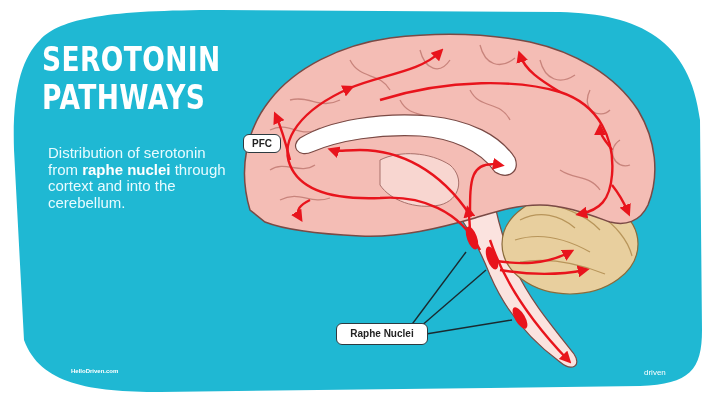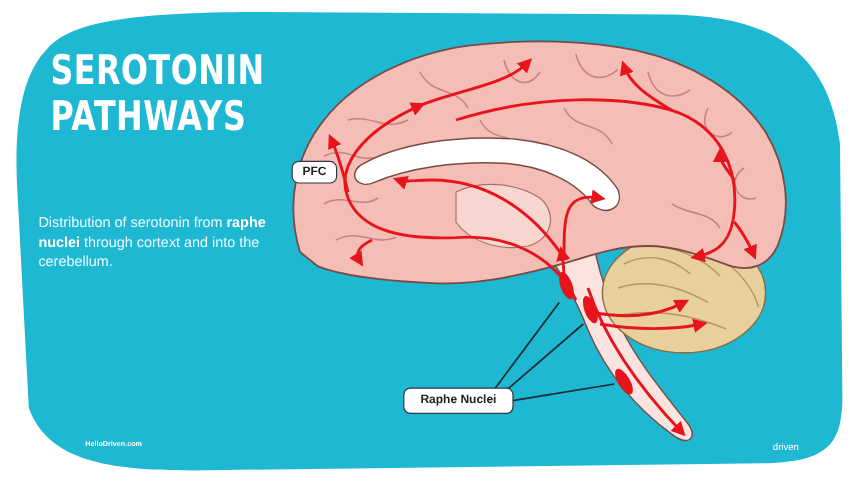--- a/index.html
+++ b/index.html
@@ -1,21 +1,21 @@
 <!DOCTYPE html>
 <html><head>
 <meta charset="utf-8">
 <style>
   html,body{margin:0;padding:0;background:#ffffff;}
   body{width:720px;height:404px;position:relative;overflow:hidden;font-family:"Liberation Sans",sans-serif;}
   .stage{position:absolute;left:0;top:0;width:720px;height:404px;}
   .bg-blob{position:absolute;left:0;top:0;}
   .title{position:absolute;left:42px;top:40px;color:#ffffff;font-family:"DejaVu Sans",sans-serif;font-weight:bold;font-size:34px;line-height:38px;letter-spacing:0.5px;transform:scaleX(0.78);transform-origin:left top;white-space:nowrap;}
   .title div{display:block;}
-  .desc{position:absolute;left:32px;top:145px;width:190px;color:#e8fbff;font-size:12px;line-height:16.5px;margin-top:32px;}
+  .desc{position:absolute;left:48px;top:145px;width:190px;color:#e8fbff;font-size:15px;line-height:16.5px;}
   .desc b{color:#ffffff;font-weight:bold;}
   .label-box{position:absolute;background:#ffffff;border:1.5px solid #2d3a40;border-radius:6px;color:#222;font-weight:bold;font-size:10px;font-family:Liberation Sans, sans-serif;text-align:center;}
   .pfc{left:243px;top:134px;width:36px;height:17px;line-height:17px;}
   .raphe{left:336px;top:323px;width:90px;height:20px;line-height:20px;}
   .footer-left{position:absolute;left:71px;top:368px;color:#ffffff;font-size:6px;font-weight:bold;}
   .footer-right{position:absolute;left:644px;top:368px;color:#ffffff;font-size:8px;}
   svg{position:absolute;left:0;top:0;}
 </style>
 </head>
 <body>

